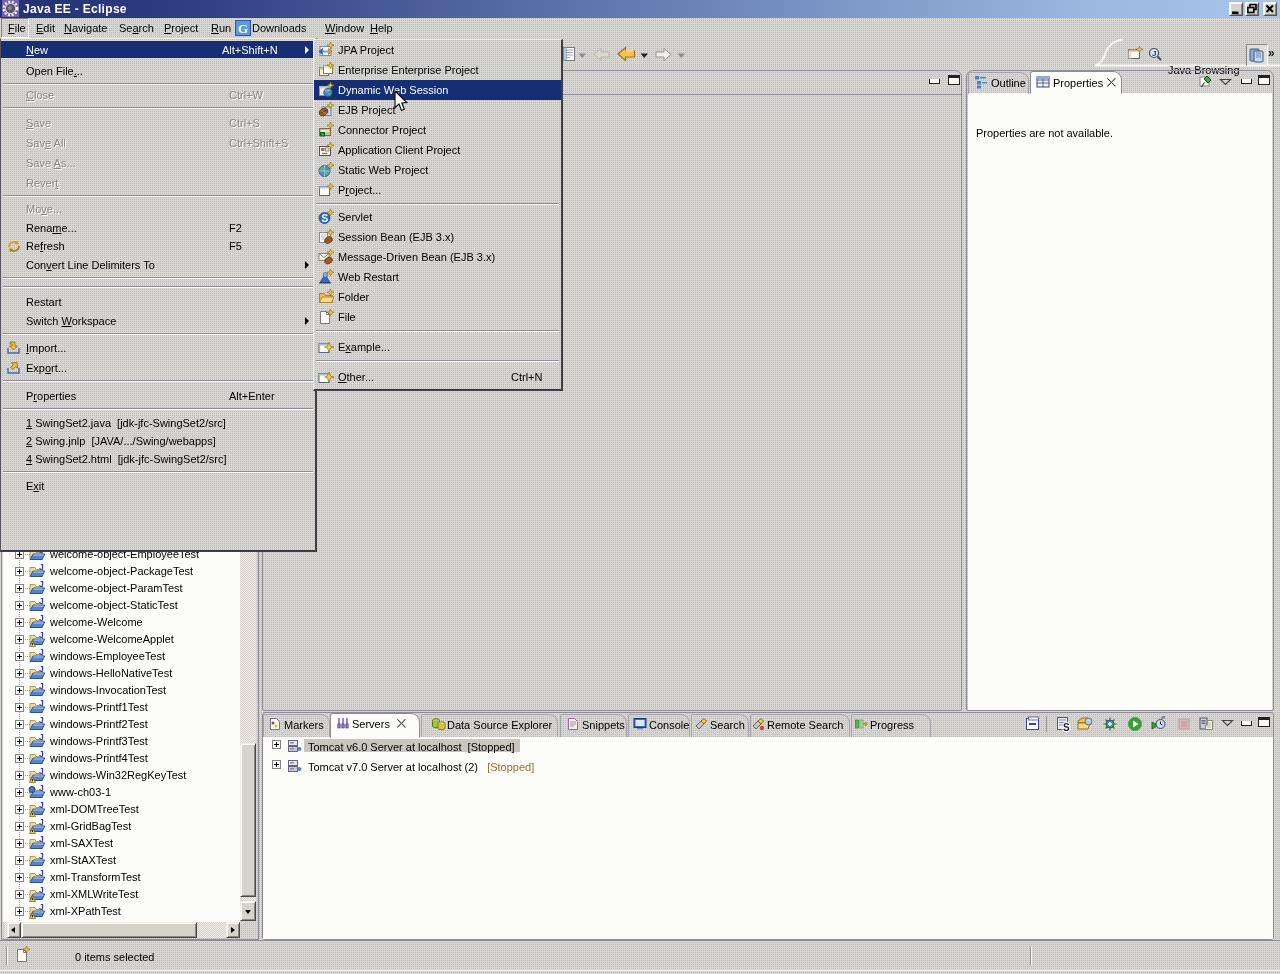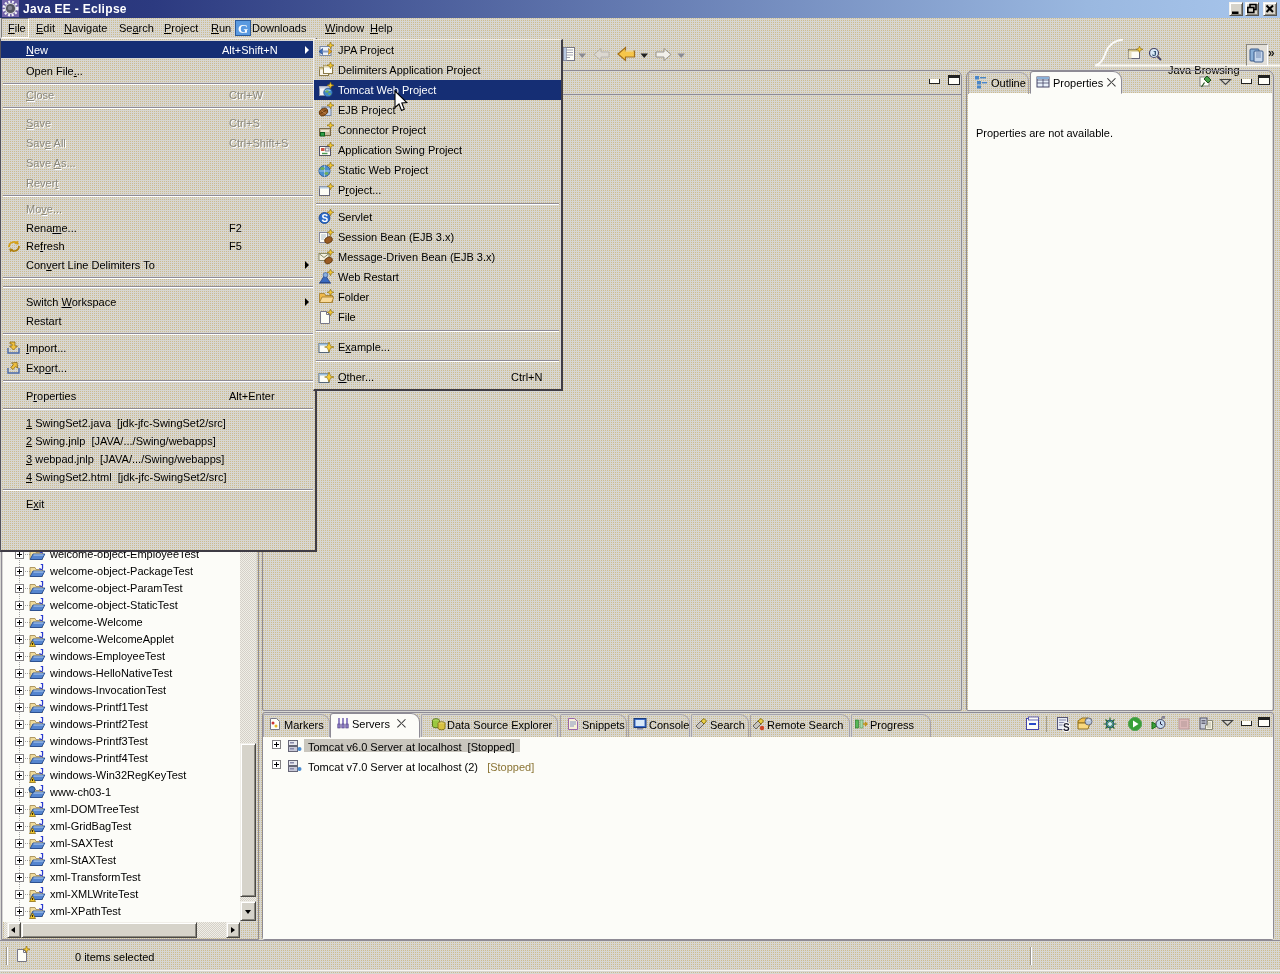--- a/index.html
+++ b/index.html
@@ -679,25 +679,25 @@
       <span class="lbl">Re<u>f</u>resh</span>
       <span class="acc">F5</span>
     </div>
   <div class="mi" style="height:19px;">
       <span class="lbl">Con<u>v</u>ert Line Delimiters To</span>
       <span class="subarr"></span>
     </div>
   <div class="msep" style="height:9px;"></div>
   <div class="msep" style="height:9px;"></div>
   <div class="mi" style="height:19px;">
+      <span class="lbl">Restart</span>
+    </div>
+  <div class="mi" style="height:19px;">
       <span class="lbl">Switch <u>W</u>orkspace</span>
       <span class="subarr"></span>
-    </div>
-  <div class="mi" style="height:19px;">
-      <span class="lbl">Restart</span>
     </div>
   <div class="msep" style="height:8px;"></div>
   <div class="mi" style="height:20px;">
       <span class="fmicon" id="i-import"><svg width="16" height="16" viewBox="0 0 16 16">
           <path d="M2 8 L2 13 L13 13 L13 8" fill="none" stroke="#4a6aaa" stroke-width="1.4"></path>
           <path d="M3 2 L8 2 L8 6 L10.5 6 L6.5 10 L2.5 6 L5 6 L5 4 L3 4 Z" fill="#f0c040" stroke="#806010" stroke-width="0.7" transform="translate(1,0)"></path>
         </svg></span>
       <span class="lbl"><u>I</u>mport...</span>
     </div>
   <div class="mi" style="height:19px;">
@@ -711,23 +711,20 @@
   <div class="mi" style="height:19px;">
       <span class="lbl">P<u>r</u>operties</span>
       <span class="acc">Alt+Enter</span>
     </div>
   <div class="msep" style="height:9px;"></div>
   <div class="mi" style="height:18px;">
       <span class="lbl"><u>1</u> SwingSet2.java&nbsp; [jdk-jfc-SwingSet2/src]</span>
     </div>
   <div class="mi" style="height:18px;">
       <span class="lbl"><u>2</u> Swing.jnlp&nbsp; [JAVA/.../Swing/webapps]</span>
-    </div>
-  <div class="mi" style="height:18px;">
-      <span class="lbl"><u>3</u> webpad.jnlp&nbsp; [JAVA/.../Swing/webapps]</span>
     </div>
   <div class="mi" style="height:18px;">
       <span class="lbl"><u>4</u> SwingSet2.html&nbsp; [jdk-jfc-SwingSet2/src]</span>
     </div>
   <div class="msep" style="height:8px;"></div>
   <div class="mi" style="height:19px;">
       <span class="lbl">E<u>x</u>it</span>
     </div>
 </div>
 
@@ -743,33 +740,33 @@
       <span class="lbl">JPA Project</span>
     </div>
   <div class="mi" style="height:20px;">
       <span class="micon" id="i-eap"><svg width="16" height="16" viewBox="0 0 16 16">
           <rect x="1.5" y="5.5" width="9" height="8" fill="#f8f4e8" stroke="#8a7a4a"></rect>
           <rect x="1.5" y="5.5" width="9" height="2" fill="#cfc089"></rect>
           <rect x="5.5" y="3.5" width="9" height="8" fill="#fdfdf6" stroke="#8a7a4a"></rect>
           <rect x="5.5" y="3.5" width="9" height="2" fill="#e0d4a8"></rect>
           <path transform="translate(9,0) scale(1)" d="M3.5 0 L4.4 2.4 L7 3.3 L4.4 4.2 L3.5 6.8 L2.6 4.2 L0 3.3 L2.6 2.4 Z" fill="#f6cc34" stroke="#8a6a10" stroke-width="0.6"></path>
         </svg></span>
-      <span class="lbl">Delimiters Application Project</span>
+      <span class="lbl">Enterprise Enterprise Project</span>
     </div>
   <div class="mi hl" style="height:20px;">
       <span class="micon" id="i-dwp"><svg width="16" height="16" viewBox="0 0 16 16">
           <rect x="1.5" y="4.5" width="10" height="9" fill="#f2f4f8" stroke="#8a93a8"></rect>
           <rect x="1.5" y="4.5" width="10" height="2" fill="#c8cfe0"></rect>
           <circle cx="10" cy="10.5" r="4.3" fill="#3f88cc" stroke="#1c4884" stroke-width="0.7"></circle>
           <path d="M7 9 Q9 7.5 12.5 8.5" stroke="#9fd0ea" stroke-width="1.1" fill="none"></path>
           <ellipse cx="9" cy="9.5" rx="1.7" ry="1.2" fill="#6fae5c"></ellipse>
           <ellipse cx="11.5" cy="12" rx="1.5" ry="1" fill="#6fae5c"></ellipse>
           <path transform="translate(9,0) scale(1)" d="M3.5 0 L4.4 2.4 L7 3.3 L4.4 4.2 L3.5 6.8 L2.6 4.2 L0 3.3 L2.6 2.4 Z" fill="#f6cc34" stroke="#8a6a10" stroke-width="0.6"></path>
         </svg></span>
-      <span class="lbl">Tomcat Web Project</span>
+      <span class="lbl">Dynamic Web Session</span>
     </div>
   <div class="mi" style="height:20px;">
       <span class="micon" id="i-ejb"><svg width="16" height="16" viewBox="0 0 16 16">
           <rect x="4" y="5" width="9" height="8.5" fill="#c8d8ec" stroke="#7a8aa8"></rect>
           <ellipse cx="5.5" cy="10" rx="4.6" ry="3.4" transform="rotate(-30 5.5 10)" fill="#9a5c24" stroke="#5c3408" stroke-width="0.8"></ellipse>
           <path d="M2.5 11.5 Q5.5 9.5 8.5 8" stroke="#5c3408" stroke-width="0.9" fill="none"></path>
           <path d="M3.5 8.5 Q5 10.5 8 11.5" stroke="#c89868" stroke-width="0.7" fill="none"></path>
           <path transform="translate(9,0) scale(1)" d="M3.5 0 L4.4 2.4 L7 3.3 L4.4 4.2 L3.5 6.8 L2.6 4.2 L0 3.3 L2.6 2.4 Z" fill="#f6cc34" stroke="#8a6a10" stroke-width="0.6"></path>
         </svg></span>
       <span class="lbl">EJB Project</span>
@@ -784,21 +781,21 @@
       <span class="lbl">Connector Project</span>
     </div>
   <div class="mi" style="height:20px;">
       <span class="micon" id="i-acp"><svg width="16" height="16" viewBox="0 0 16 16">
           <rect x="1.5" y="4.5" width="11" height="9" fill="#fdfdf6" stroke="#556"></rect>
           <rect x="3" y="6" width="3.5" height="3" fill="#cc5544"></rect>
           <rect x="7.5" y="6" width="3.5" height="3" fill="#f0f0ea" stroke="#889"></rect>
           <path d="M4 11.5 L9.5 11.5" stroke="#4a9a50" stroke-width="1.4"></path>
           <path transform="translate(9,0) scale(1)" d="M3.5 0 L4.4 2.4 L7 3.3 L4.4 4.2 L3.5 6.8 L2.6 4.2 L0 3.3 L2.6 2.4 Z" fill="#f6cc34" stroke="#8a6a10" stroke-width="0.6"></path>
         </svg></span>
-      <span class="lbl">Application Swing Project</span>
+      <span class="lbl">Application Client Project</span>
     </div>
   <div class="mi" style="height:20px;">
       <span class="micon" id="i-swp"><svg width="16" height="16" viewBox="0 0 16 16">
           <circle cx="6.5" cy="9" r="5.6" fill="#4a90d0" stroke="#1c4884" stroke-width="0.7"></circle>
           <path d="M1 9 L12 9 M6.5 3.4 L6.5 14.6" stroke="#bcd8ee" stroke-width="0.8" fill="none"></path>
           <ellipse cx="4.5" cy="6.5" rx="2.2" ry="1.6" fill="#6fae5c"></ellipse>
           <ellipse cx="8.5" cy="11.5" rx="2" ry="1.4" fill="#6fae5c"></ellipse>
           <path transform="translate(9,0) scale(1)" d="M3.5 0 L4.4 2.4 L7 3.3 L4.4 4.2 L3.5 6.8 L2.6 4.2 L0 3.3 L2.6 2.4 Z" fill="#f6cc34" stroke="#8a6a10" stroke-width="0.6"></path>
         </svg></span>
       <span class="lbl">Static Web Project</span>

